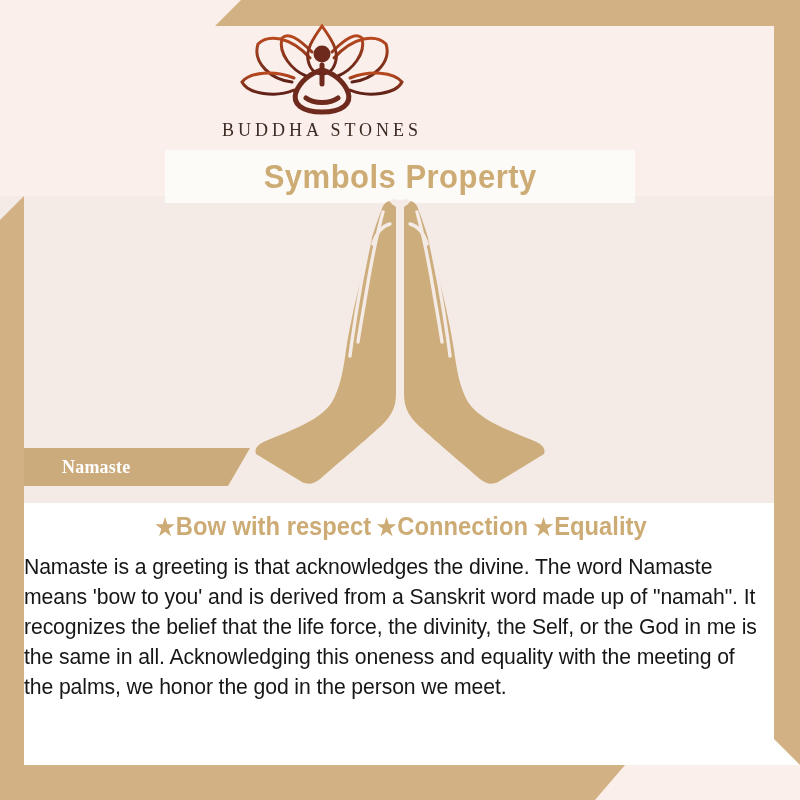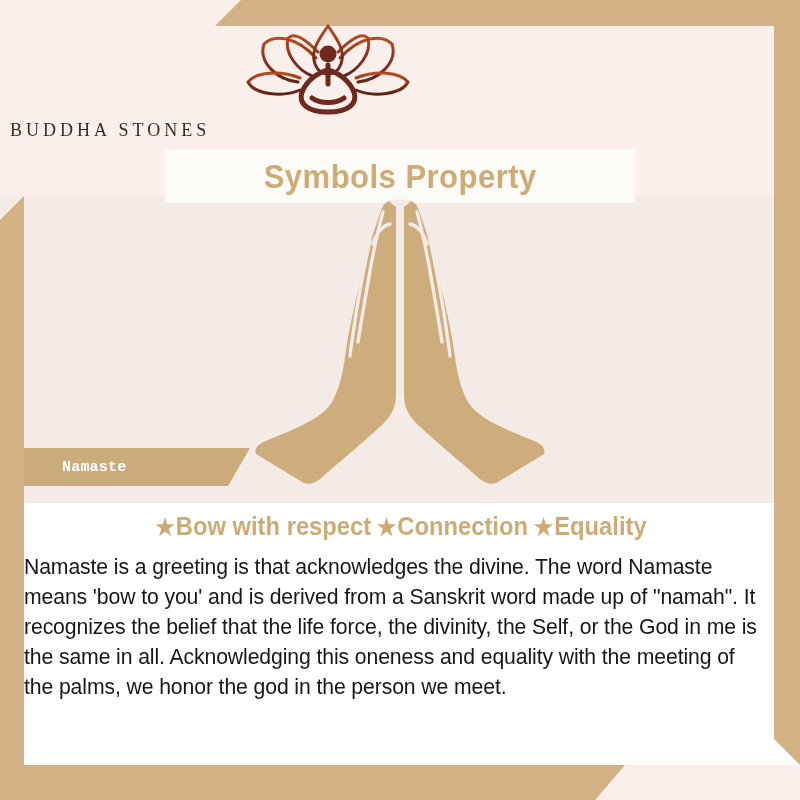--- a/index.html
+++ b/index.html
@@ -78,22 +78,23 @@
   .plate-pink-bottom {
     position: absolute;
     left: 0; top: 765px;
     width: 800px; height: 35px;
     background: #fbefeb;
   }
 
   
   .logo-block {
     position: absolute;
-    left: 10px; top: 18px;
+    left: 4px; top: 18px;
     width: 636px;
+    text-align: center;
   }
   .logo-mark {
     display: block;
     margin: 0 auto;
   }
   .logo-word {
     margin-top: 2px;
     font-family: "Liberation Serif", serif;
     font-size: 18px;
     letter-spacing: 4px;
@@ -139,23 +140,23 @@
     width: 226px;
     height: 38px;
     background: #cbab7c;
     clip-path: polygon(0 0, 100% 0, calc(100% - 22px) 100%, 0 100%);
     display: flex;
     align-items: center;
   }
   .namaste-label {
     margin-left: 38px;
     color: #ffffff;
-    font-size: 15px;
+    font-size: 18px;
     font-weight: bold;
-    font-family: Liberation Mono, monospace;
+    font-family: Liberation Serif, serif;
     letter-spacing: 0.2px;
   }
 
   
   .keywords {
     position: absolute;
     left: 0;
     top: 512px;
     width: 800px;
     text-align: center;

